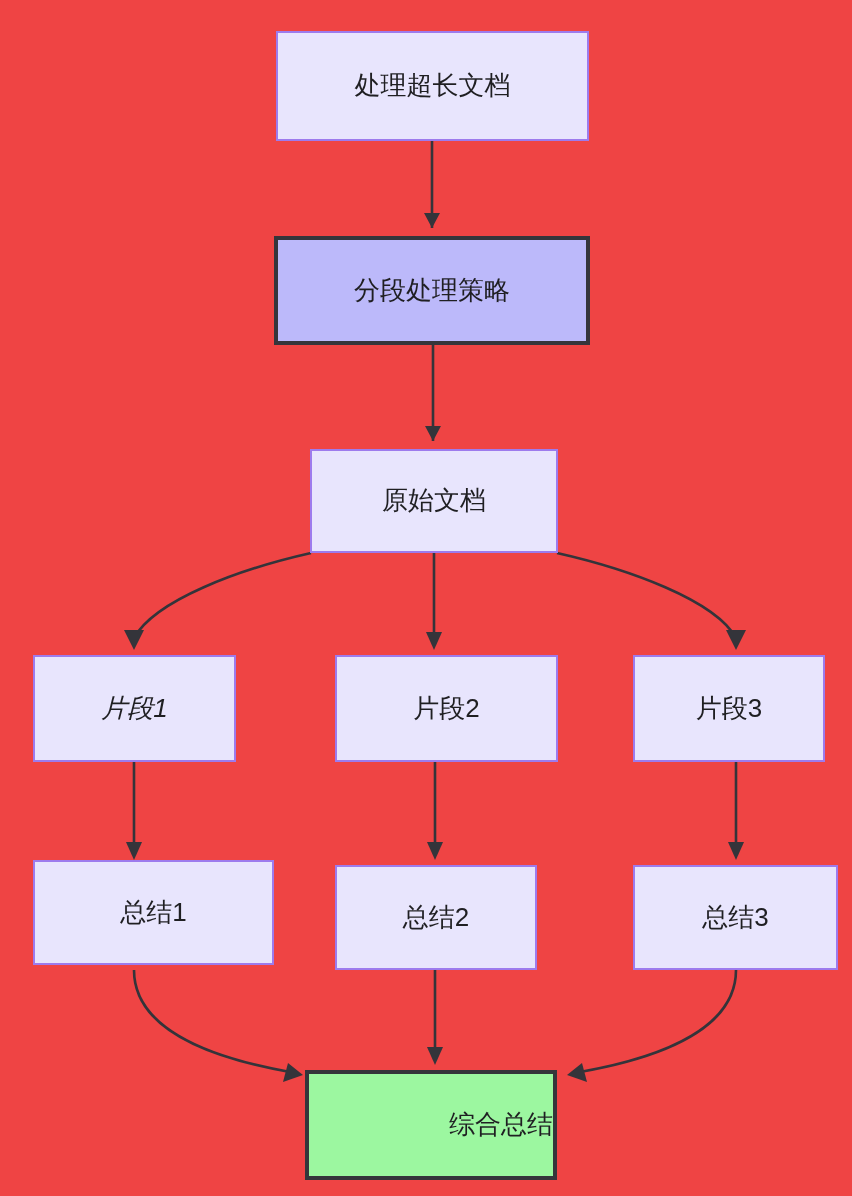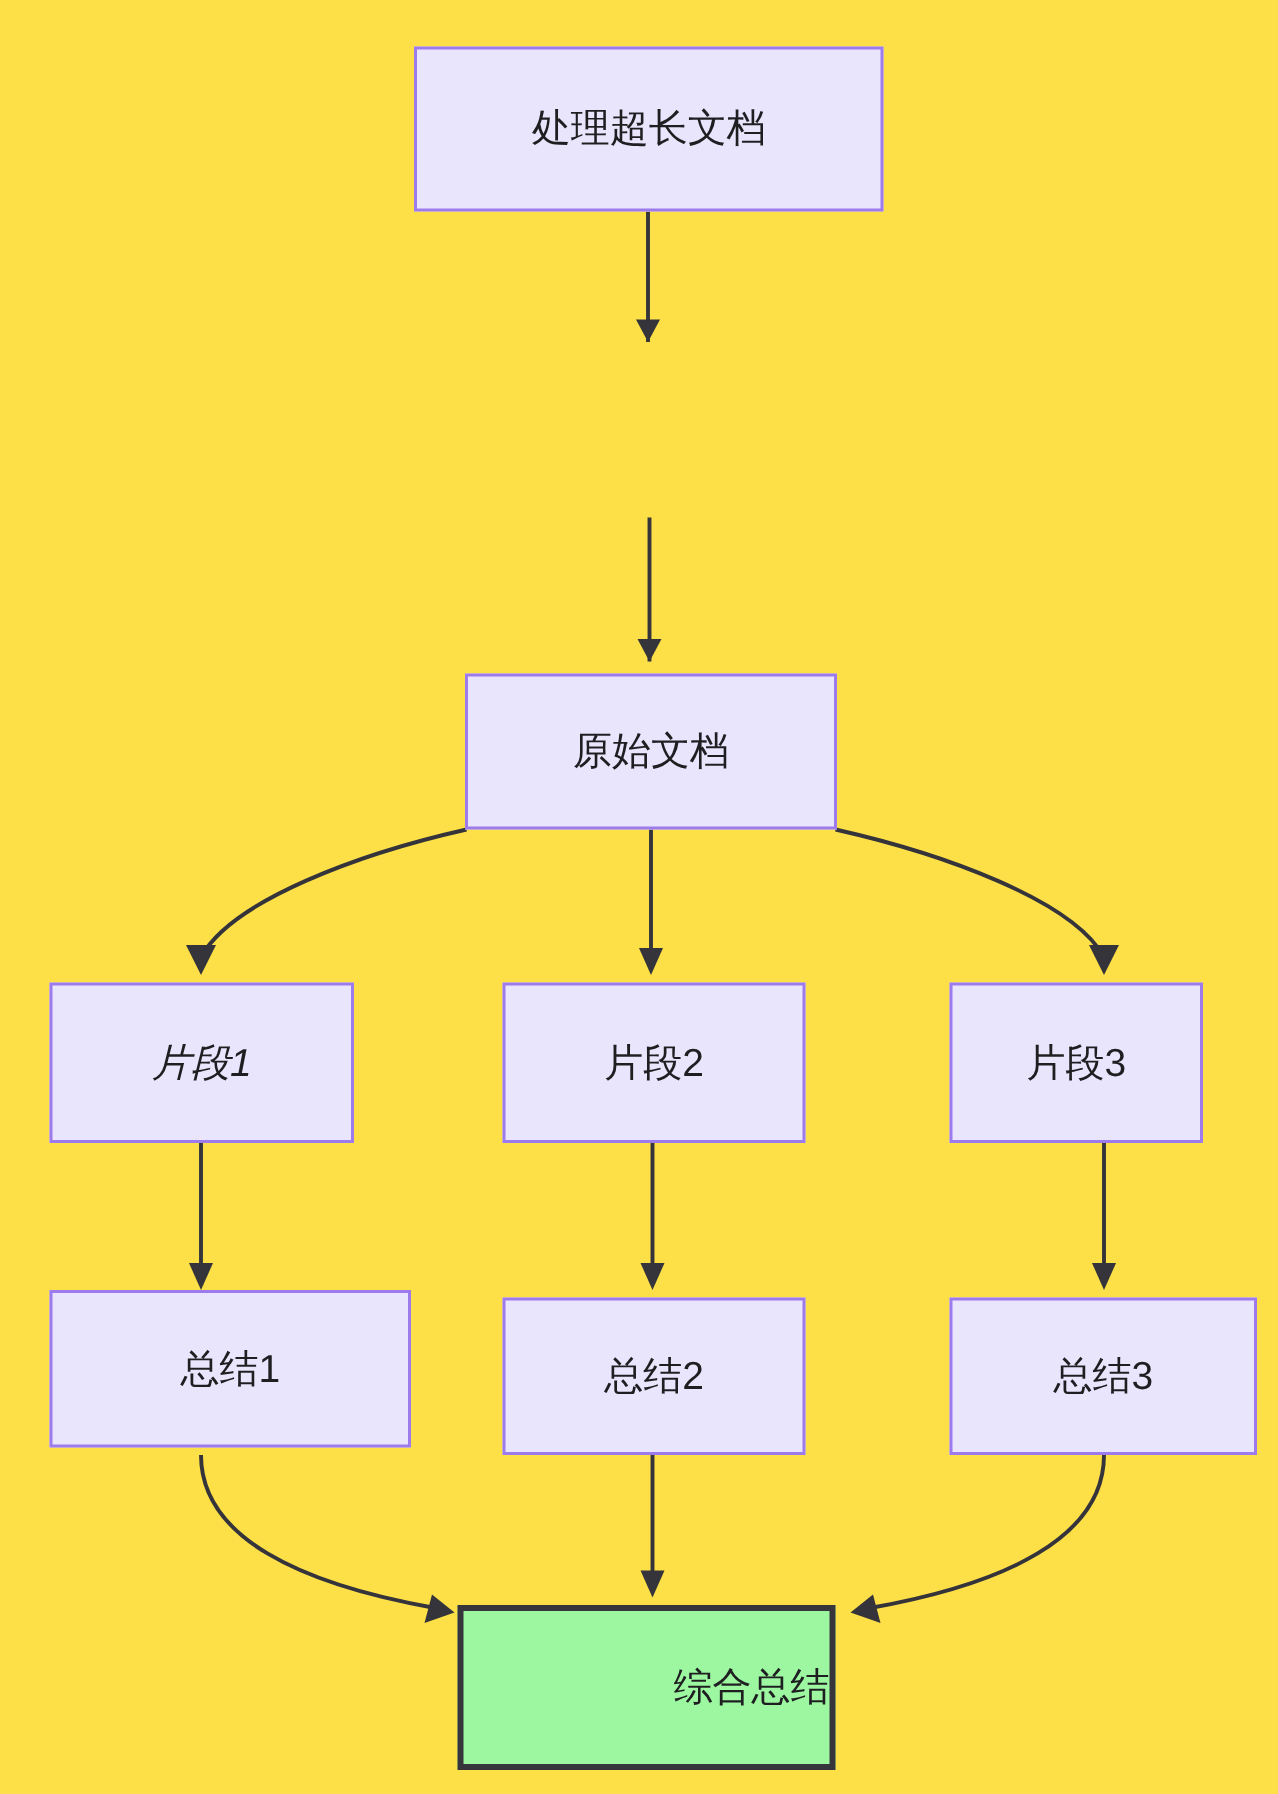--- a/index.html
+++ b/index.html
@@ -7,21 +7,21 @@
     padding: 0;
     background: #ffffff;
   }
   body {
     font-family: "Liberation Sans", "DejaVu Sans", sans-serif;
   }
   #diagram-root {
     position: relative;
     width: 852px;
     height: 1196px;
-    background: #fde047;
+    background: #ef4444;
     overflow: hidden;
   }
   #edge-layer {
     position: absolute;
     left: 0;
     top: 0;
     width: 852px;
     height: 1196px;
     pointer-events: none;
   }
@@ -128,30 +128,33 @@
 
     <g>
       <path class="edge-path" d="M 736 970 C 736 1025 670 1056 580 1072"></path>
       <polygon class="edge-head" points="567,1075 582,1063 587,1082"></polygon>
     </g>
   </svg>
 
   <div class="node style-light" style="left: 276px; top: 31px; width: 313px; height: 110px;">
     <span class="node-label">处理超长文档</span>
   </div>
+  <div class="node style-strong" style="left: 274px; top: 236px; width: 316px; height: 109px;">
+    <span class="node-label">分段处理策略</span>
+  </div>
   <div class="node style-light" style="left: 310px; top: 449px; width: 248px; height: 104px;">
     <span class="node-label">原始文档</span>
   </div>
   <div class="node style-light" style="left: 33px; top: 655px; width: 203px; height: 107px; font-style: italic;">
     <span class="node-label">片段1</span>
   </div>
-  <div class="node style-light" style="left: 335px; top: 655px; width: 202px; height: 107px;">
+  <div class="node style-light" style="left: 335px; top: 655px; width: 223px; height: 107px;">
     <span class="node-label">片段2</span>
   </div>
-  <div class="node style-light" style="left: 633px; top: 655px; width: 169px; height: 107px;">
+  <div class="node style-light" style="left: 633px; top: 655px; width: 192px; height: 107px;">
     <span class="node-label">片段3</span>
   </div>
   <div class="node style-light" style="left: 33px; top: 860px; width: 241px; height: 105px;">
     <span class="node-label">总结1</span>
   </div>
   <div class="node style-light" style="left: 335px; top: 865px; width: 202px; height: 105px;">
     <span class="node-label">总结2</span>
   </div>
   <div class="node style-light" style="left: 633px; top: 865px; width: 205px; height: 105px;">
     <span class="node-label">总结3</span>

